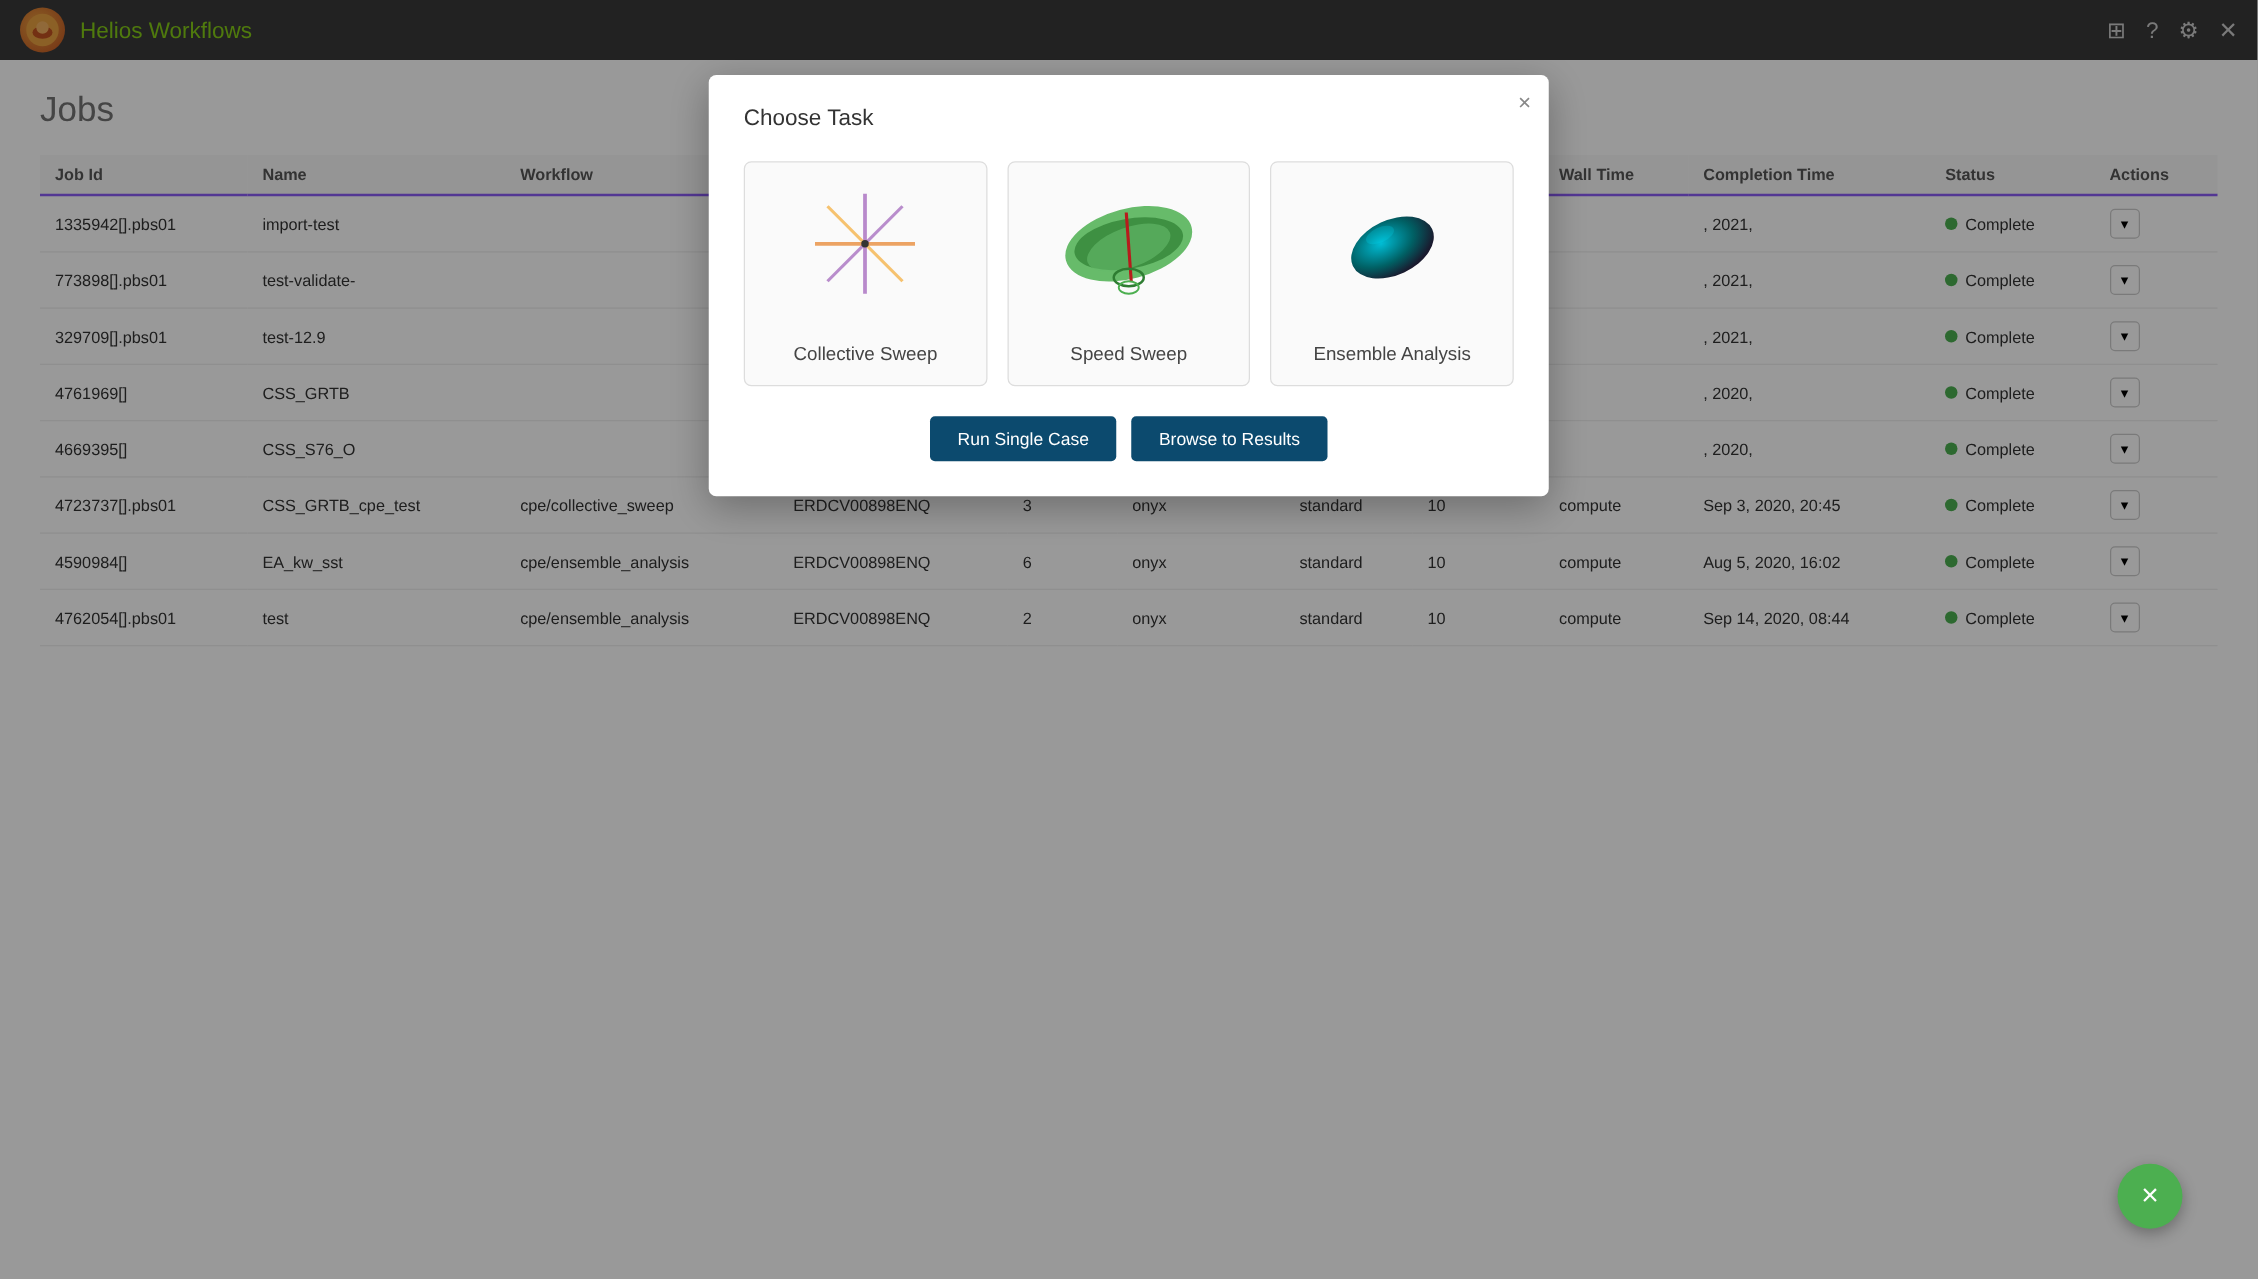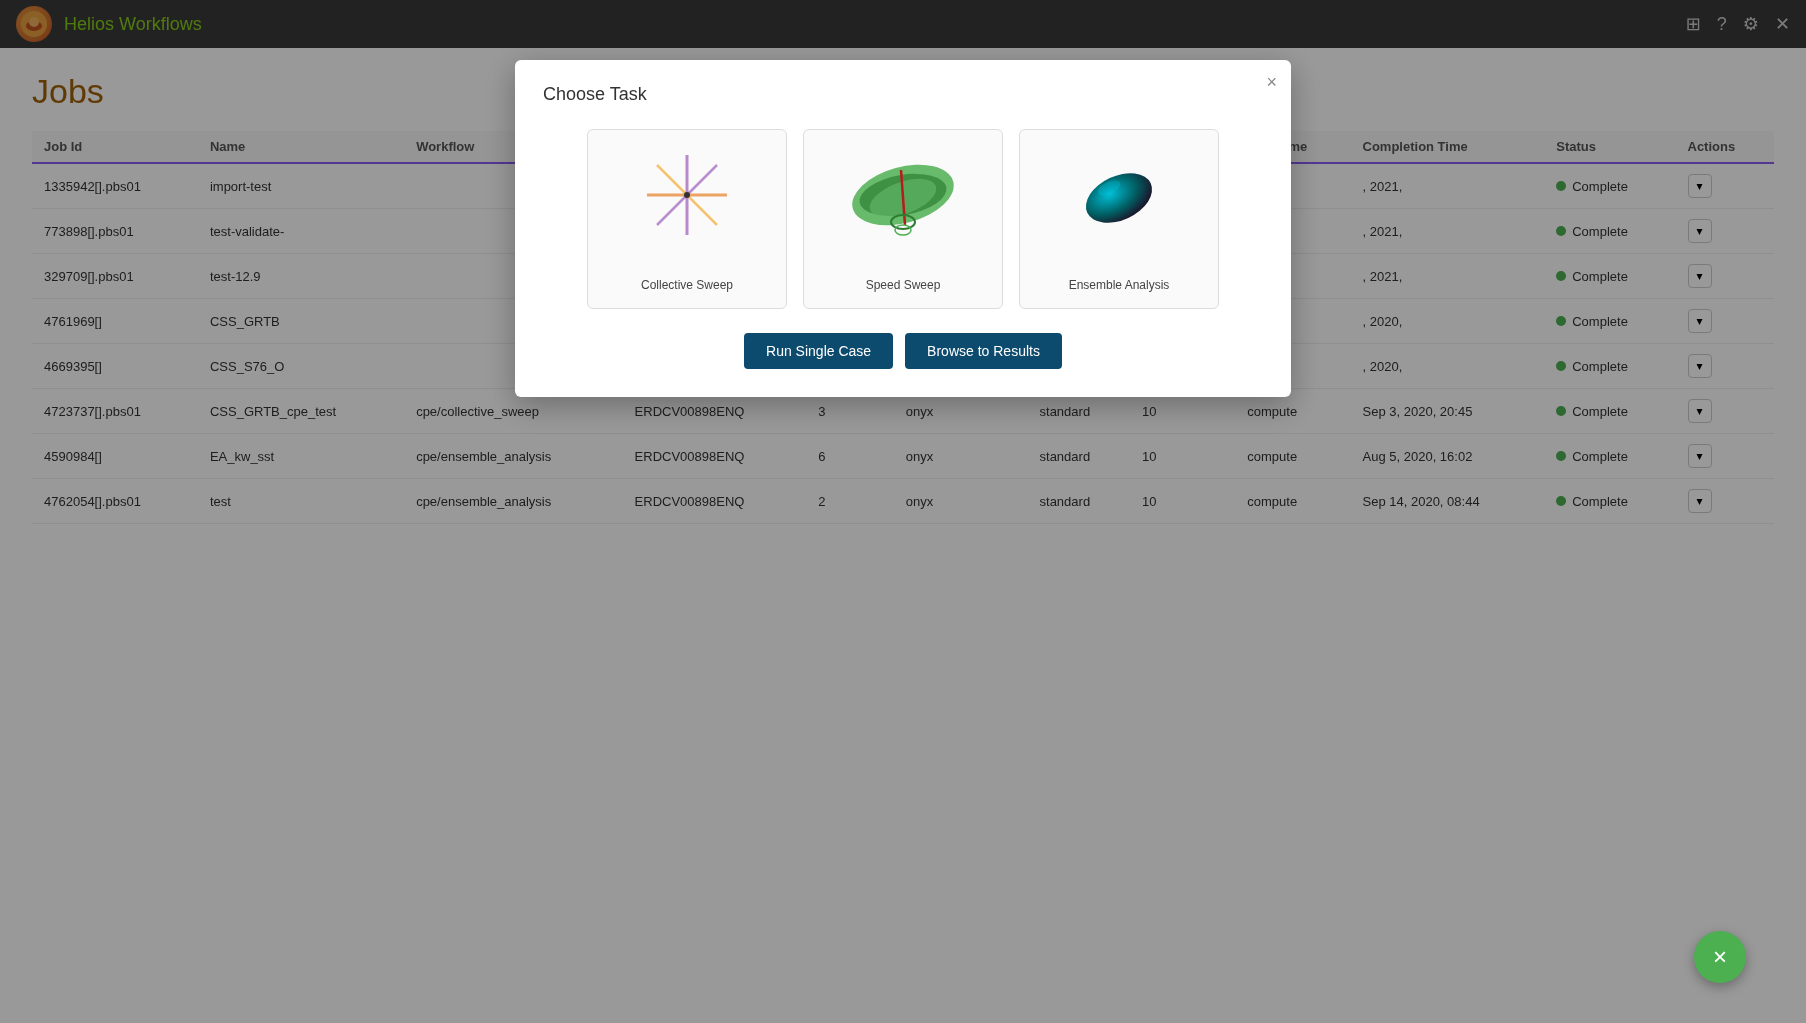--- a/index.html
+++ b/index.html
@@ -21,21 +21,21 @@
       background: radial-gradient(circle at 40% 40%, #e8a040, #c05020);
       display: flex; align-items: center; justify-content: center;
       font-weight: bold; font-size: 11px; color: white;
     }
     .header-title { font-size: 18px; font-weight: 400; color: #84cc16; }
     .header-right { display: flex; align-items: center; gap: 16px; }
     .header-icon { color: #ccc; cursor: pointer; font-size: 18px; }
 
     
     .page { padding: 24px 32px; background: #fff; min-height: calc(1023px - 48px); }
-    .page-title { font-size: 34px; font-weight: 300; color: #a16207; margin-bottom: 20px; }
+    .page-title { font-size: 28px; font-weight: 300; color: #737373; margin-bottom: 20px; }
 
     
     .jobs-table { width: 100%; border-collapse: collapse; }
     .jobs-table th {
       text-align: left; padding: 8px 12px; color: #555;
       font-weight: 600; border-bottom: 2px solid #8b5cf6; background: #f9f9f9;
     }
     .jobs-table td { padding: 10px 12px; border-bottom: 1px solid #eee; color: #333; vertical-align: middle; }
     .status-dot { display: inline-block; width: 10px; height: 10px; border-radius: 50%; background: #4caf50; margin-right: 6px; }
     .action-btn {
@@ -47,21 +47,21 @@
     .overlay {
       position: fixed; top: 0; left: 0; width: 100%; height: 100%;
       background: rgba(0,0,0,0.4); z-index: 100;
       display: flex; align-items: flex-start; justify-content: center;
       padding-top: 60px;
     }
 
     
     .modal {
       background: #fff; border-radius: 6px;
-      width: 776px;
+      width: 672px;
       box-shadow: 0 8px 32px rgba(0,0,0,0.3);
       padding: 24px 28px 28px;
       position: relative;
     }
     .modal-title { font-size: 18px; font-weight: 500; color: #333; margin-bottom: 24px; }
     .modal-close {
       position: absolute; top: 12px; right: 14px;
       background: none; border: none; font-size: 18px; cursor: pointer; color: #888;
     }
 
@@ -74,21 +74,21 @@
       align-items: center; justify-content: flex-end;
       padding-bottom: 16px; cursor: pointer;
       overflow: hidden; position: relative;
       background: #fafafa;
     }
     .task-card-image {
       position: absolute; top: 0; left: 0; width: 100%; height: 130px;
       display: flex; align-items: center; justify-content: center;
     }
     .task-card-label {
-      position: relative; z-index: 1; font-size: 12px; color: #444; font-weight: 400; margin-top: 82px;
+      position: relative; z-index: 1; font-size: 15px; color: #444; font-weight: 400; margin-top: 82px;
     }
 
     
     .svg-collective { width: 120px; height: 110px; }
     
     .svg-speed { width: 140px; height: 110px; }
     
     .svg-ensemble { width: 110px; height: 110px; }
 
     

